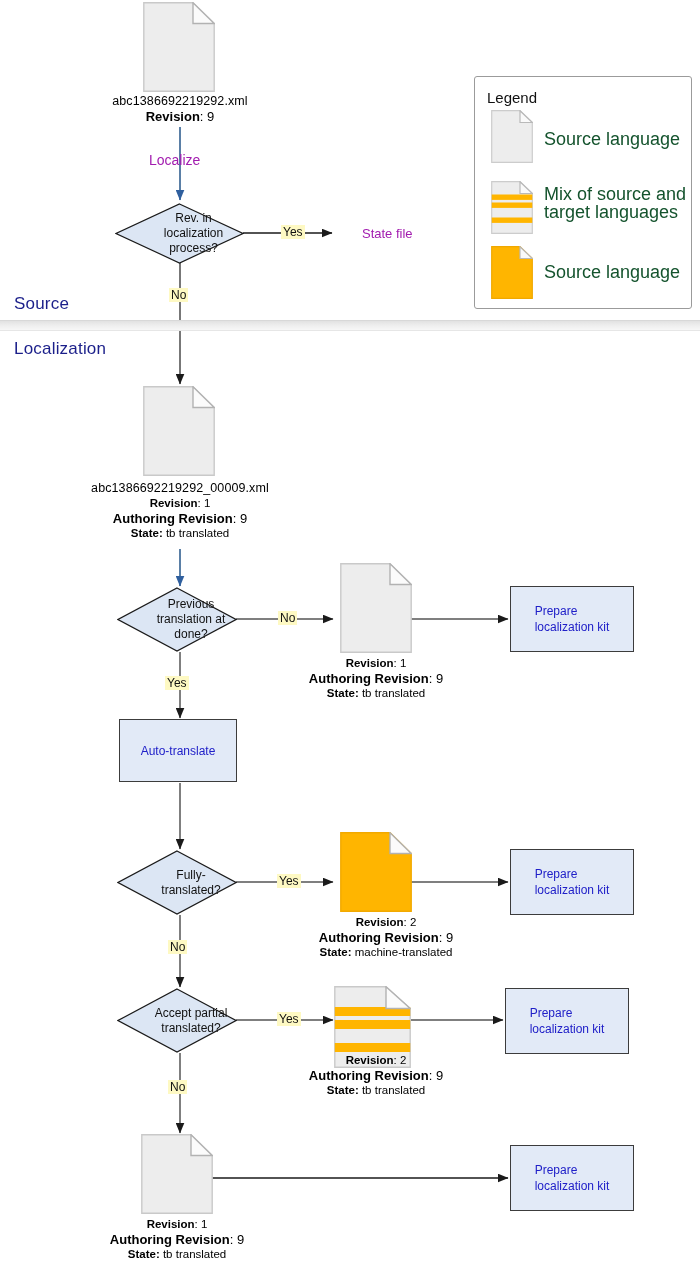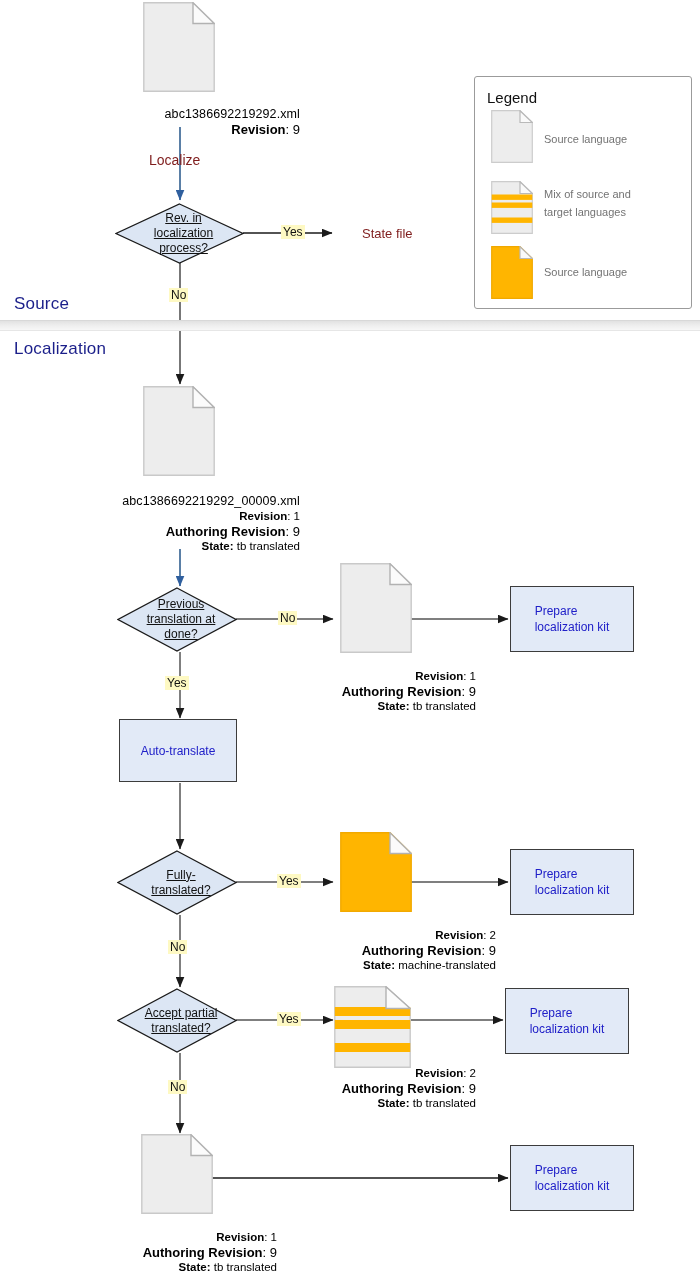--- a/index.html
+++ b/index.html
@@ -44,26 +44,25 @@
     white-space: nowrap;
   }
 
   
   .doc { position: absolute; }
   .doc svg { display: block; }
 
   
   .doc-caption {
     position: absolute;
-    text-align: right;
+    text-align: center;
     font-size: 11.5px;
     color: #000000;
     line-height: 15px;
     white-space: nowrap;
-    margin-top: 13px;
   }
   .doc-caption .fname { font-size: 12.5px; letter-spacing: .1px; }
   .doc-caption .lbl { font-weight: bold; }
   .doc-caption .big { font-size: 13px; }
 
   
   .process {
     position: absolute;
     background: #e2eaf7;
     border: 1.4px solid #3c3c3c;
@@ -75,69 +74,68 @@
     justify-content: center;
     text-align: left;
     box-sizing: border-box;
   }
 
   
   .decision { position: absolute; }
   .decision svg { display: block; position: absolute; left: 0; top: 0; }
   .decision .dtext {
     position: absolute;
-    left: 4px; top: 0;
+    left: 14px; top: 0;
     width: 100%; height: 100%;
     display: flex;
     align-items: center;
     justify-content: center;
     text-align: center;
     font-size: 12px;
     line-height: 15px;
     color: #111111;
     box-sizing: border-box;
     padding: 0 8px;
-    text-decoration: underline;
   }
 
   
   .edge-label {
     position: absolute;
     font-size: 12px;
     color: #111111;
     background: #fef9c3;
     padding: 0 2px;
     white-space: nowrap;
   }
 
   
   .text-node {
     position: absolute;
     font-size: 13px;
-    color: #7f1d1d;
+    color: #a21caf;
     white-space: nowrap;
   }
 
   
   .legend-box {
     position: absolute;
     background: #ffffff;
     border: 1px solid #9b9b9b;
     border-radius: 3px;
     box-sizing: border-box;
   }
   .legend-title {
     position: absolute;
     font-size: 15px;
     color: #111111;
   }
   .legend-item-text {
     position: absolute;
-    font-size: 11px;
-    color: #737373;
+    font-size: 18px;
+    color: #14532d;
     line-height: 18px;
   }
 </style>
 </head>
 <body>
 
 <div id="canvas">
 
   <svg id="svg-layer" viewBox="0 0 700 1276" xmlns="http://www.w3.org/2000/svg">
     <defs>

